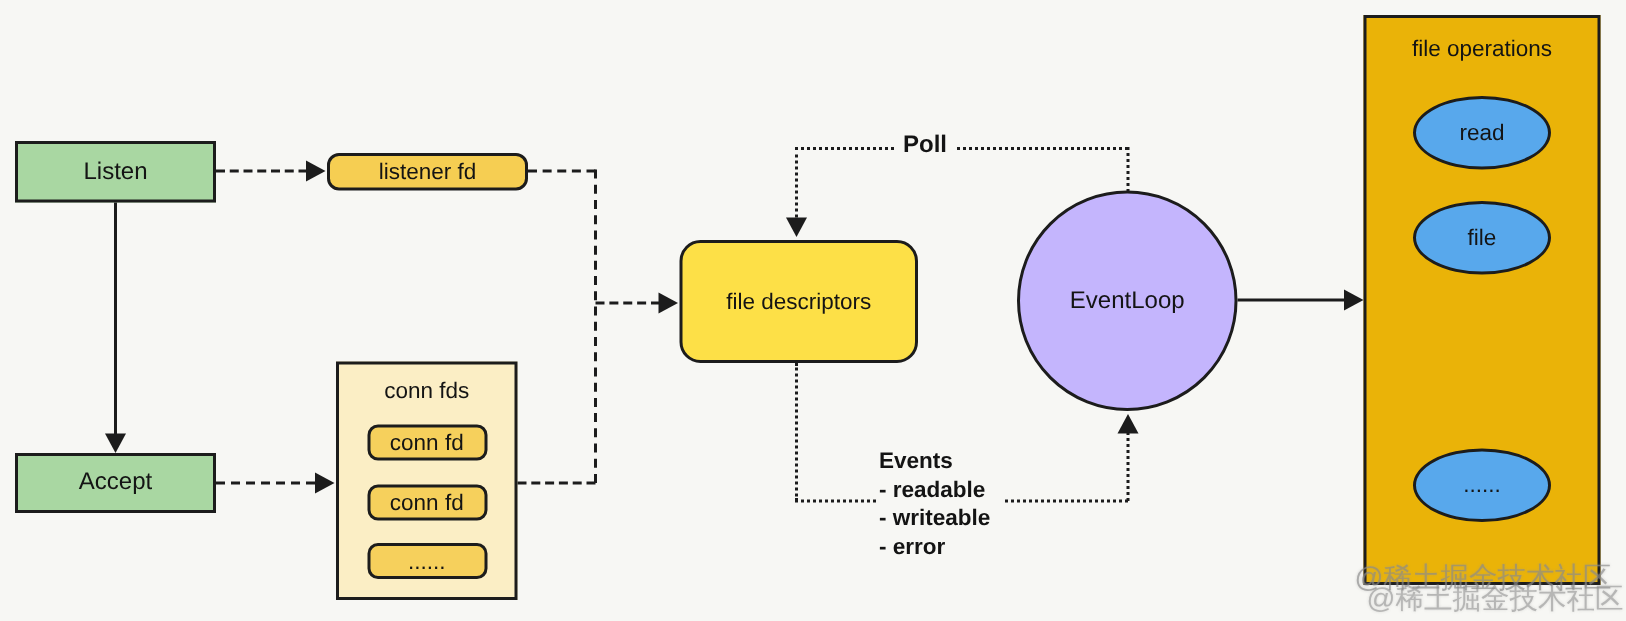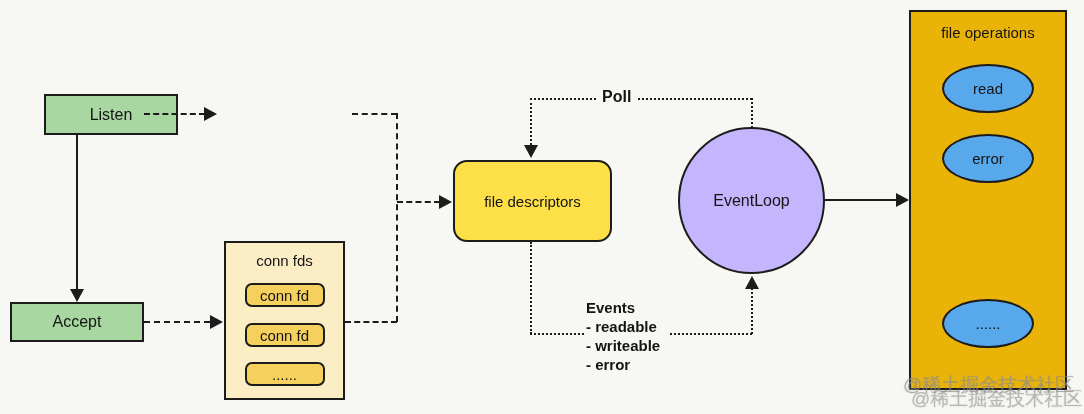--- a/index.html
+++ b/index.html
@@ -82,30 +82,33 @@
     opacity:.7;white-space:nowrap;
     text-shadow:0 0 2px rgba(150,150,150,.6);
     z-index:9;
   }
 </style>
 </head>
 <body>
 
 <div id="canvas">
 
-  <div class="node green" style="left:10px;top:94px;width:134px;height:41px;margin-left:34px;">
+  <div class="node green" style="left:10px;top:94px;width:134px;height:41px;">
     <span>Listen</span>
   </div>
   <div class="node green" style="left:10px;top:302px;width:134px;height:40px;">
     <span>Accept</span>
   </div>
 
   <div class="vline solid" style="left:76px;top:135px;height:155px;"></div>
   <div class="arr arr-down" style="left:70px;top:289px;"></div>
 
+  <div class="node gold-pill" style="left:218px;top:102px;width:134px;height:25px;">
+    <span>listener fd</span>
+  </div>
 
   <div class="hline dashed" style="left:144px;top:113px;width:61px;"></div>
   <div class="arr arr-right" style="left:204px;top:107px;"></div>
 
   <div class="panel cream" style="left:224px;top:241px;width:121px;height:159px;">
     <div class="panel-title" style="padding-top:9px;">conn fds</div>
     <div class="conn-item" style="top:40px;">
       <span>conn fd</span>
     </div>
     <div class="conn-item" style="top:80px;">
@@ -152,21 +155,21 @@
 
   <div class="hline solid" style="left:825px;top:199px;width:72px;"></div>
   <div class="arr arr-right" style="left:896px;top:193px;"></div>
 
   <div class="panel blue" style="left:909px;top:10px;width:158px;height:380px;">
     <div class="panel-title" style="padding-top:12px;">file operations</div>
     <div class="ellipse" style="top:52px;">
       <span>read</span>
     </div>
     <div class="ellipse" style="top:122px;">
-      <span>error</span>
+      <span>file</span>
     </div>
     <div class="ellipse" style="top:287px;">
       <span>......</span>
     </div>
   </div>
 
   <div class="watermark" style="left:903px;top:372px;">@稀土掘金技术社区</div>
   <div class="watermark" style="left:911px;top:386px;opacity:.6;">@稀土掘金技术社区</div>
 
 </div>

